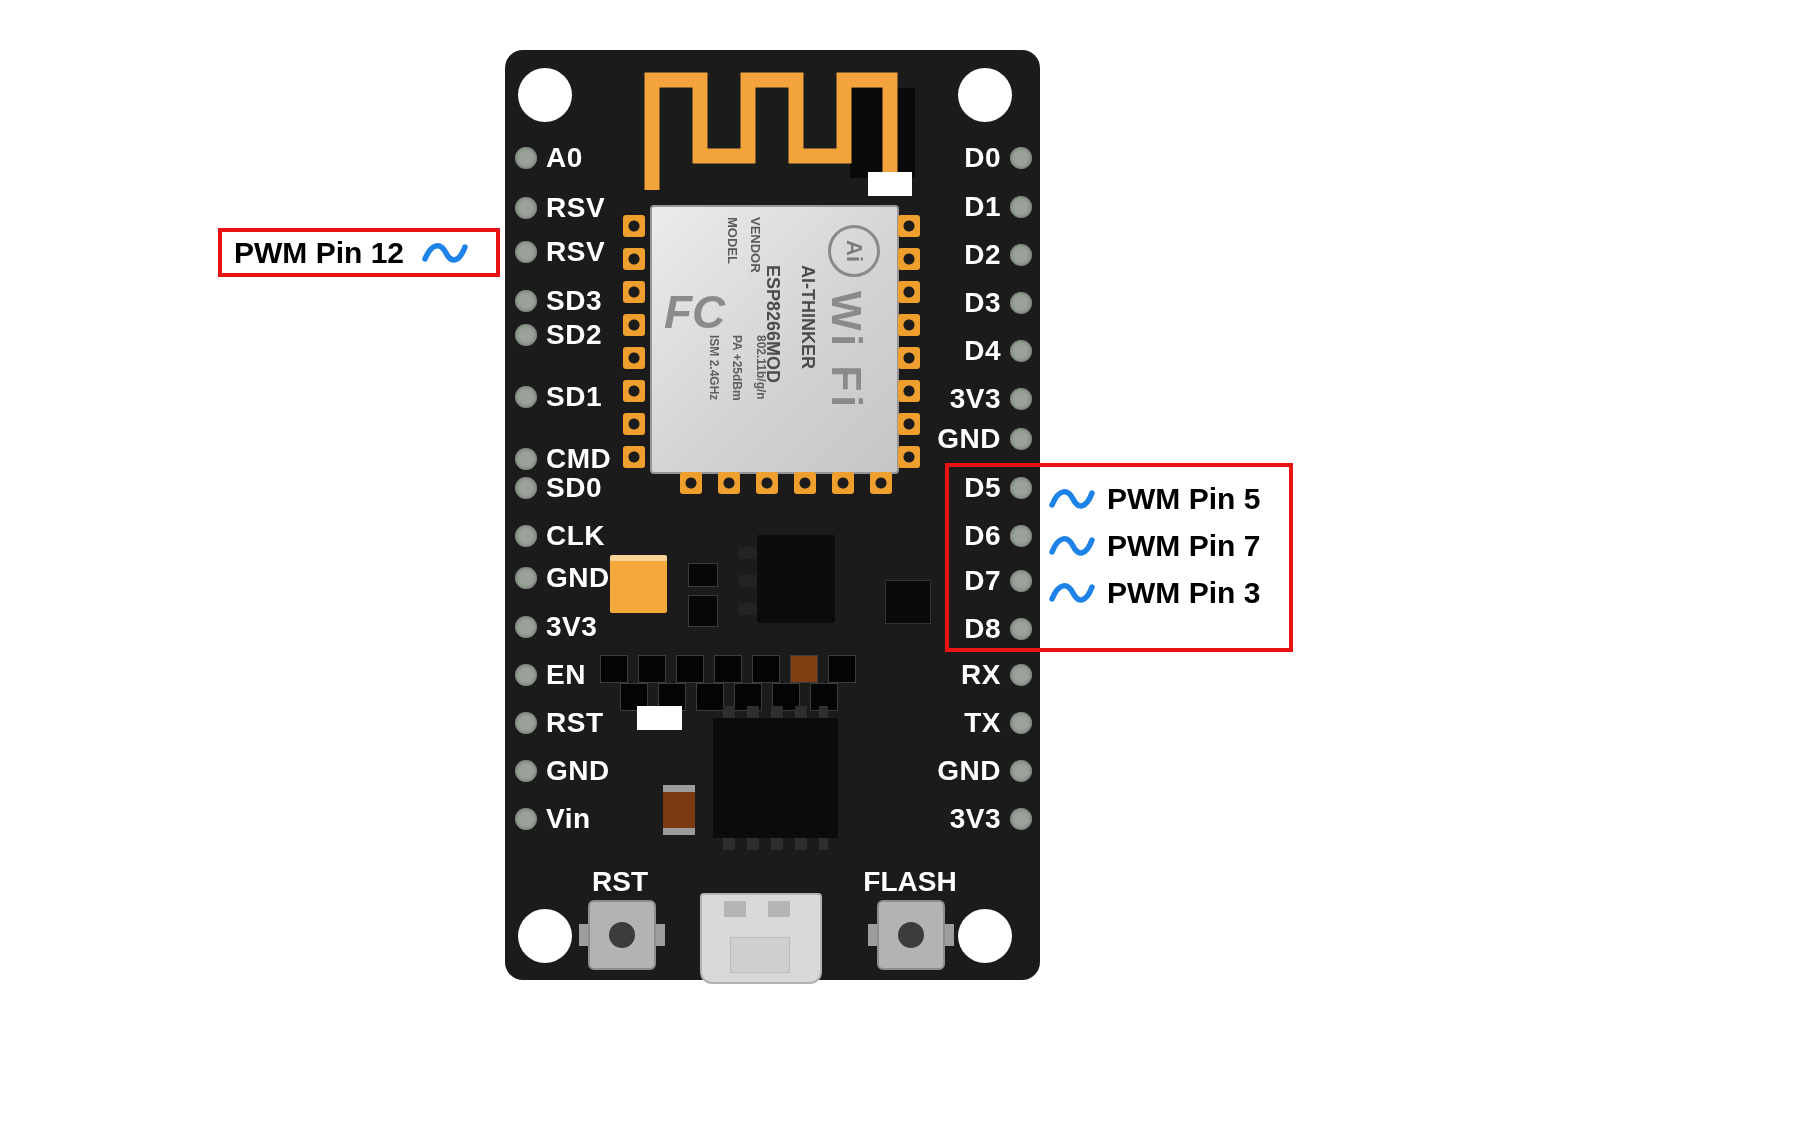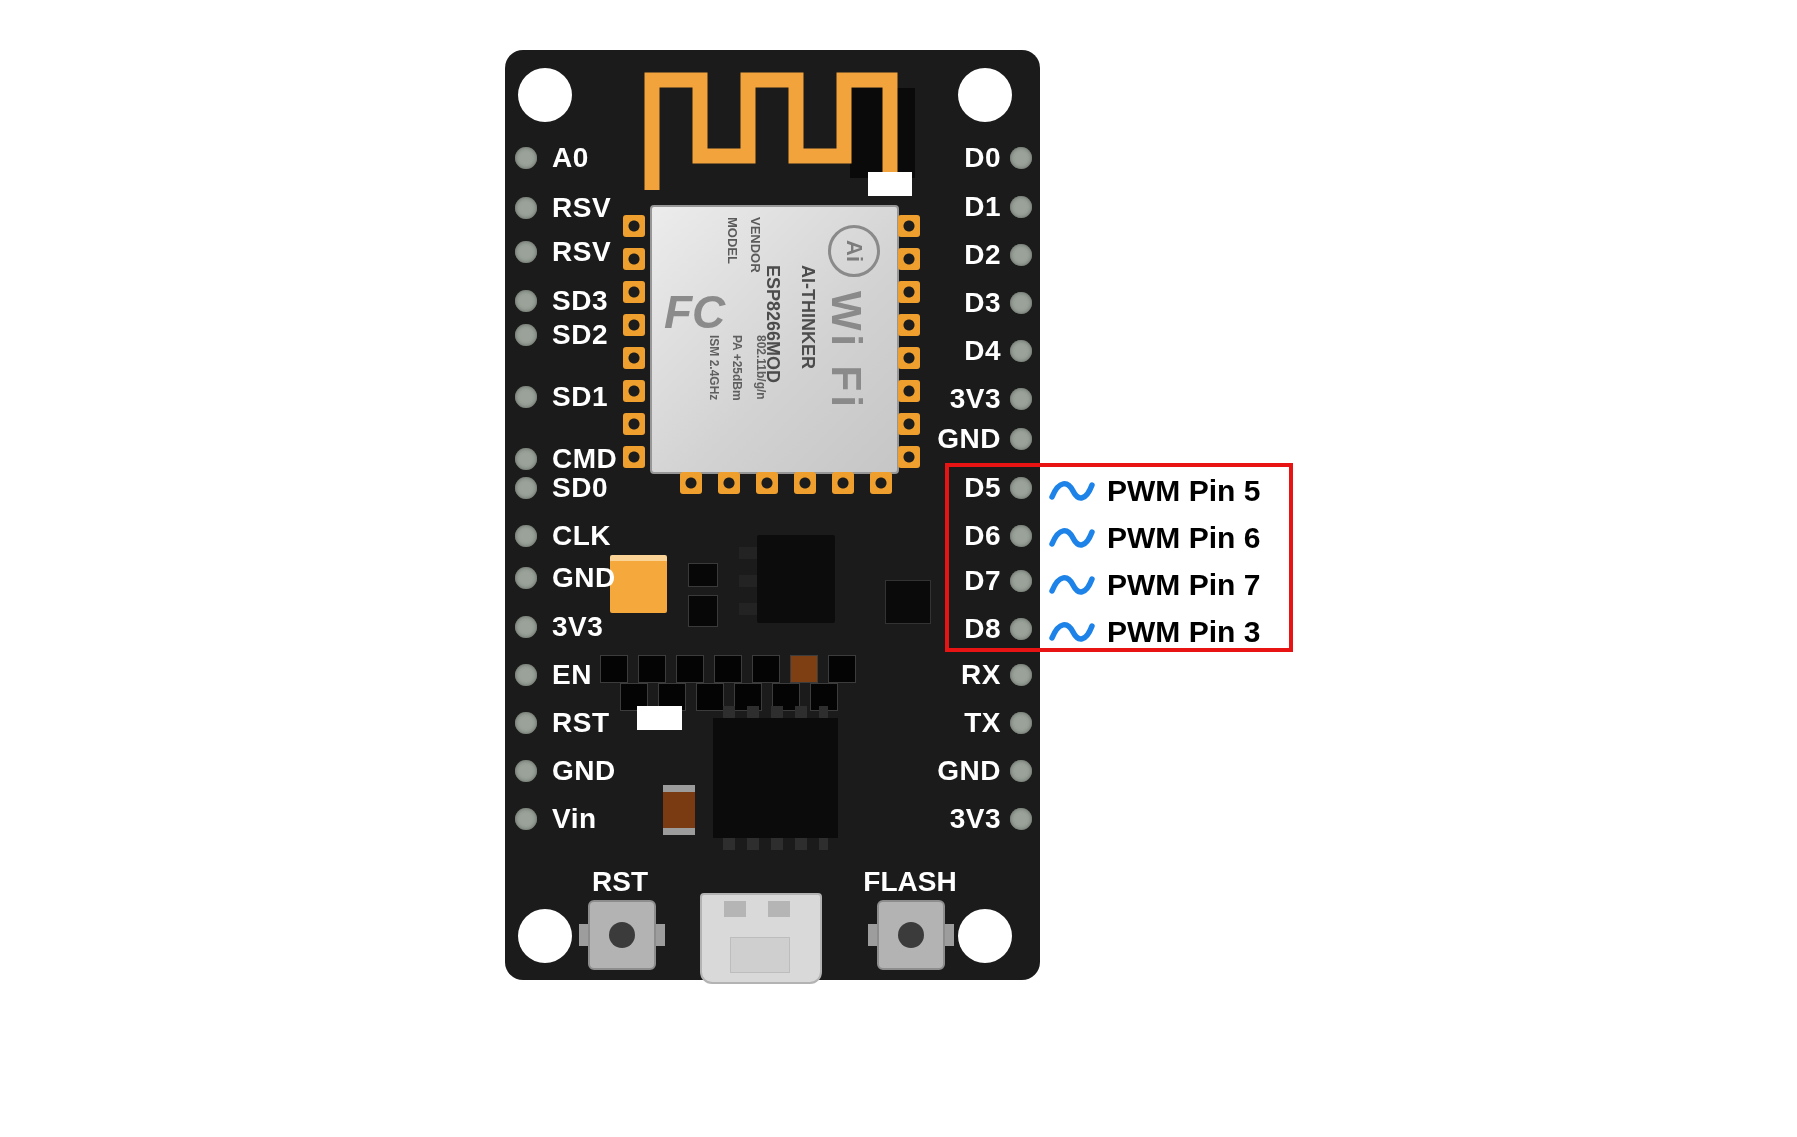--- a/index.html
+++ b/index.html
@@ -9,21 +9,21 @@
   }
 
   
   .board {
     position:absolute; left:505px; top:50px; width:535px; height:930px;
     background:#1b1b1b; border-radius:18px;
   }
   .hole { position:absolute; width:54px; height:54px; border-radius:50%; background:#ffffff; }
 
   
-  .prow-l { position:absolute; left:10px; height:34px; display:flex; align-items:center; gap:15px; }
+  .prow-l { position:absolute; left:10px; height:34px; display:flex; align-items:center; gap:9px; }
   .prow-r { position:absolute; right:8px; height:34px; display:flex; align-items:center; gap:9px;justify-content:space-between; }
   .pin-dot { width:22px; height:22px; border-radius:50%; background:#9aa29a;
              box-shadow: inset 0 0 4px #5c635b; flex:0 0 auto; }
   .pin-label { color:#ffffff; font-size:28px; font-weight:700; letter-spacing:.5px; white-space:nowrap; }
 
   
   .antenna { position:absolute; left:135px; top:8px; }
   .ant-shadow { position:absolute; left:345px; top:38px; width:65px; height:90px; background:#0a0a0a; }
   .smd-white-top { position:absolute; left:363px; top:122px; width:44px; height:24px; background:#ffffff; }
 
@@ -73,21 +73,21 @@
   .usb { position:absolute; left:195px; top:843px; width:118px; height:87px; background:#d9d9d9;
          border:2px solid #b3b3b3; border-radius:4px 4px 12px 12px; }
   .usb .c1, .usb .c2 { position:absolute; top:6px; width:22px; height:16px; background:#b5b5b5; }
   .usb .c1 { left:22px; } .usb .c2 { left:66px; }
   .usb .slot { position:absolute; left:28px; top:42px; width:58px; height:34px; background:#cfcfcf; border:1px solid #bdbdbd; }
 
   
   .ann-box { position:absolute; border:4px solid #e81414; box-sizing:border-box; }
   .ann-left { left:218px; top:228px; width:282px; height:49px; display:flex; align-items:center; padding-left:12px; gap:18px; }
   .ann-top { left:945px; top:181px; width:348px; height:197px; padding-top:2px; }
-  .ann-bottom { left:945px; top:463px; width:348px; height:189px; padding-top:0; }
+  .ann-bottom { left:945px; top:463px; width:348px; height:189px; padding-top:8px; }
   .ann-row { display:flex; align-items:center; padding-left:100px; gap:12px; }
   .ann-top .ann-row { height:48px; }
   .ann-bottom .ann-row { height:47px; }
   .ann-label { font-size:30px; font-weight:700; color:#000; white-space:nowrap; }
   .wave { width:46px; height:26px; flex:0 0 auto; }
 </style>
 </head>
 <body>
 
 <svg width="0" height="0" style="position:absolute">
@@ -317,39 +317,39 @@
       <div class="core"></div>
       <div class="tab-r"></div>
     </div>
     <div class="usb">
       <div class="c1"></div>
       <div class="c2"></div>
       <div class="slot"></div>
     </div>
   </div>
 
+  <div class="ann-box ann-left">
+    <span class="ann-label">PWM Pin 12</span>
+    <svg class="wave" viewBox="0 0 46 26">
+        <use href="#wavepath"></use>
+      </svg>
+  </div>
 
 
   <div class="ann-box ann-bottom">
     <div class="ann-row">
       <svg class="wave" viewBox="0 0 46 26">
           <use href="#wavepath"></use>
         </svg>
       <span class="ann-label">PWM Pin 5</span>
     </div>
     <div class="ann-row">
       <svg class="wave" viewBox="0 0 46 26">
           <use href="#wavepath"></use>
         </svg>
-      <span class="ann-label">PWM Pin 6</span>
-    </div>
-    <div class="ann-row">
-      <svg class="wave" viewBox="0 0 46 26">
-          <use href="#wavepath"></use>
-        </svg>
       <span class="ann-label">PWM Pin 7</span>
     </div>
     <div class="ann-row">
       <svg class="wave" viewBox="0 0 46 26">
           <use href="#wavepath"></use>
         </svg>
       <span class="ann-label">PWM Pin 3</span>
     </div>
   </div>
 

